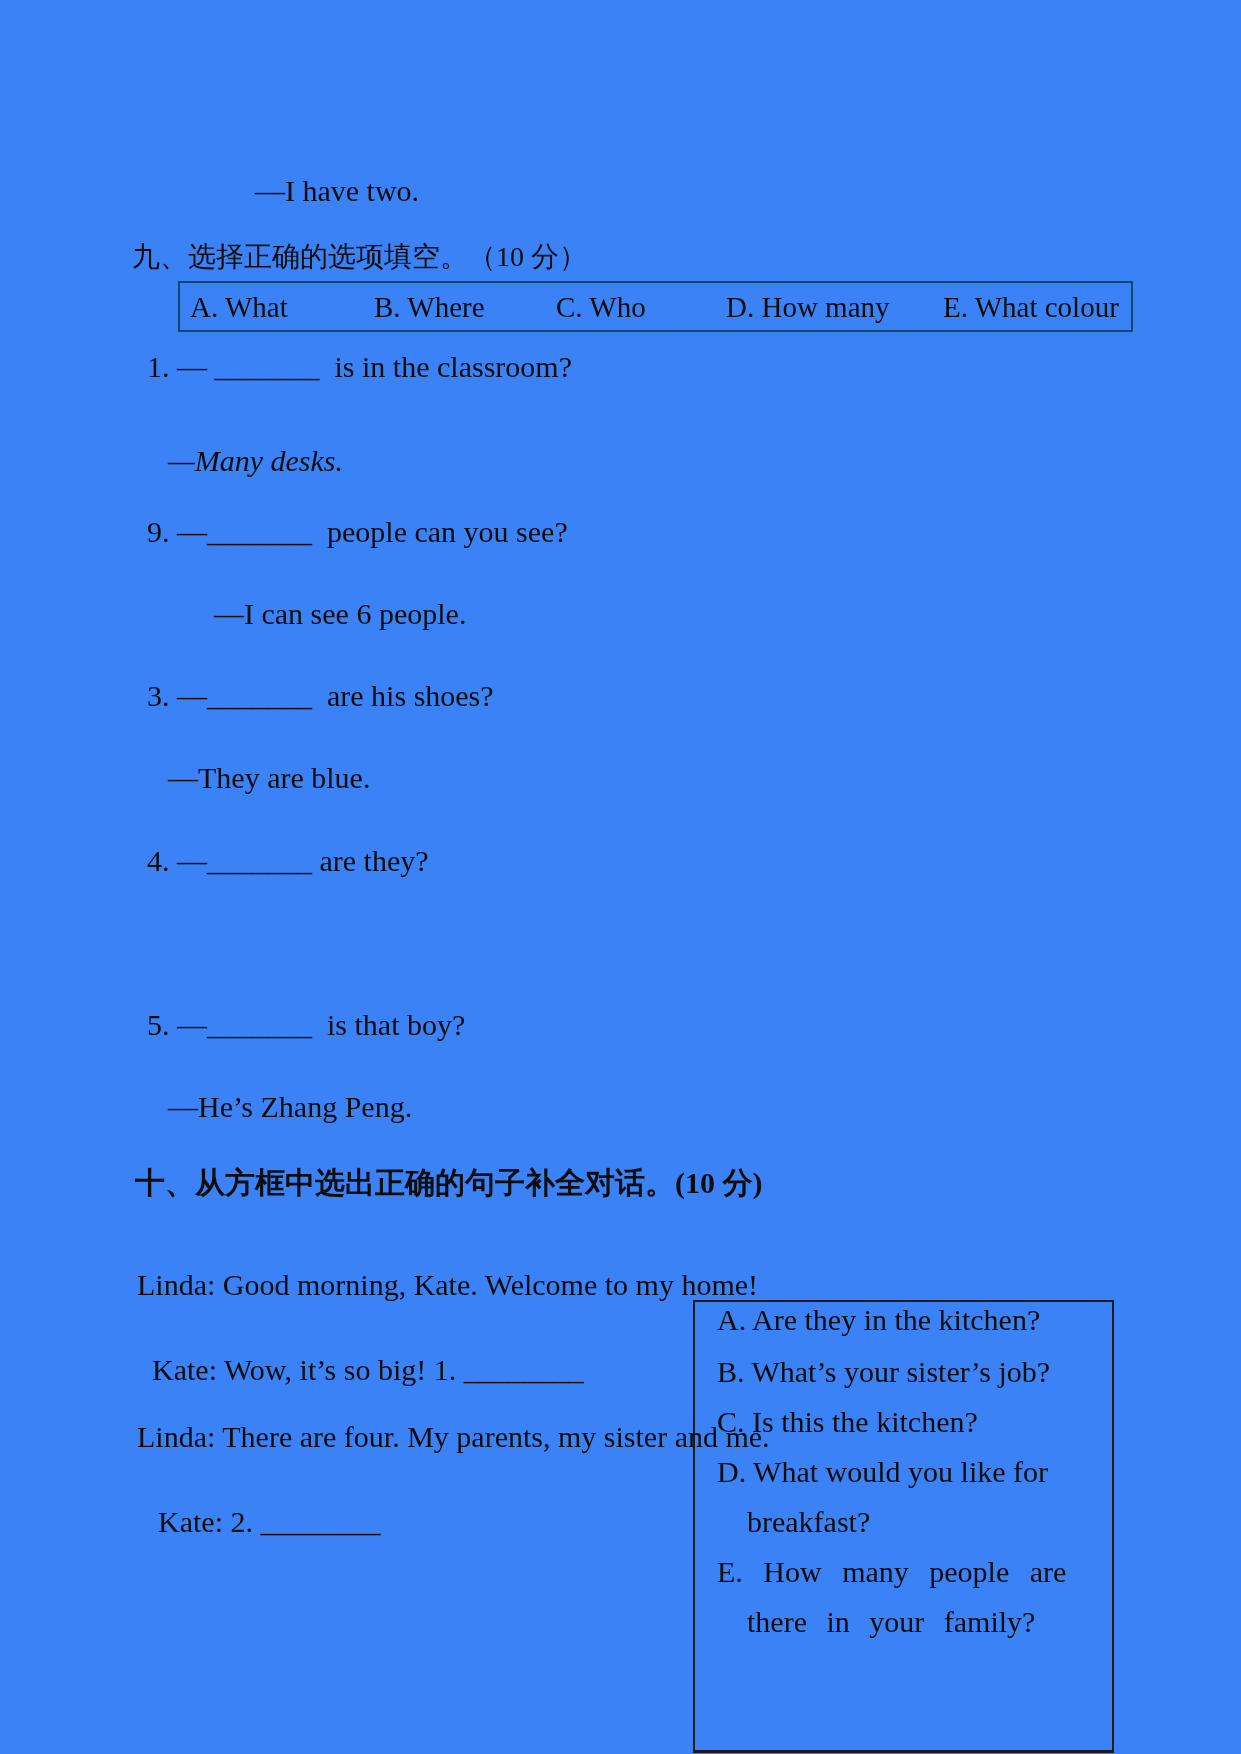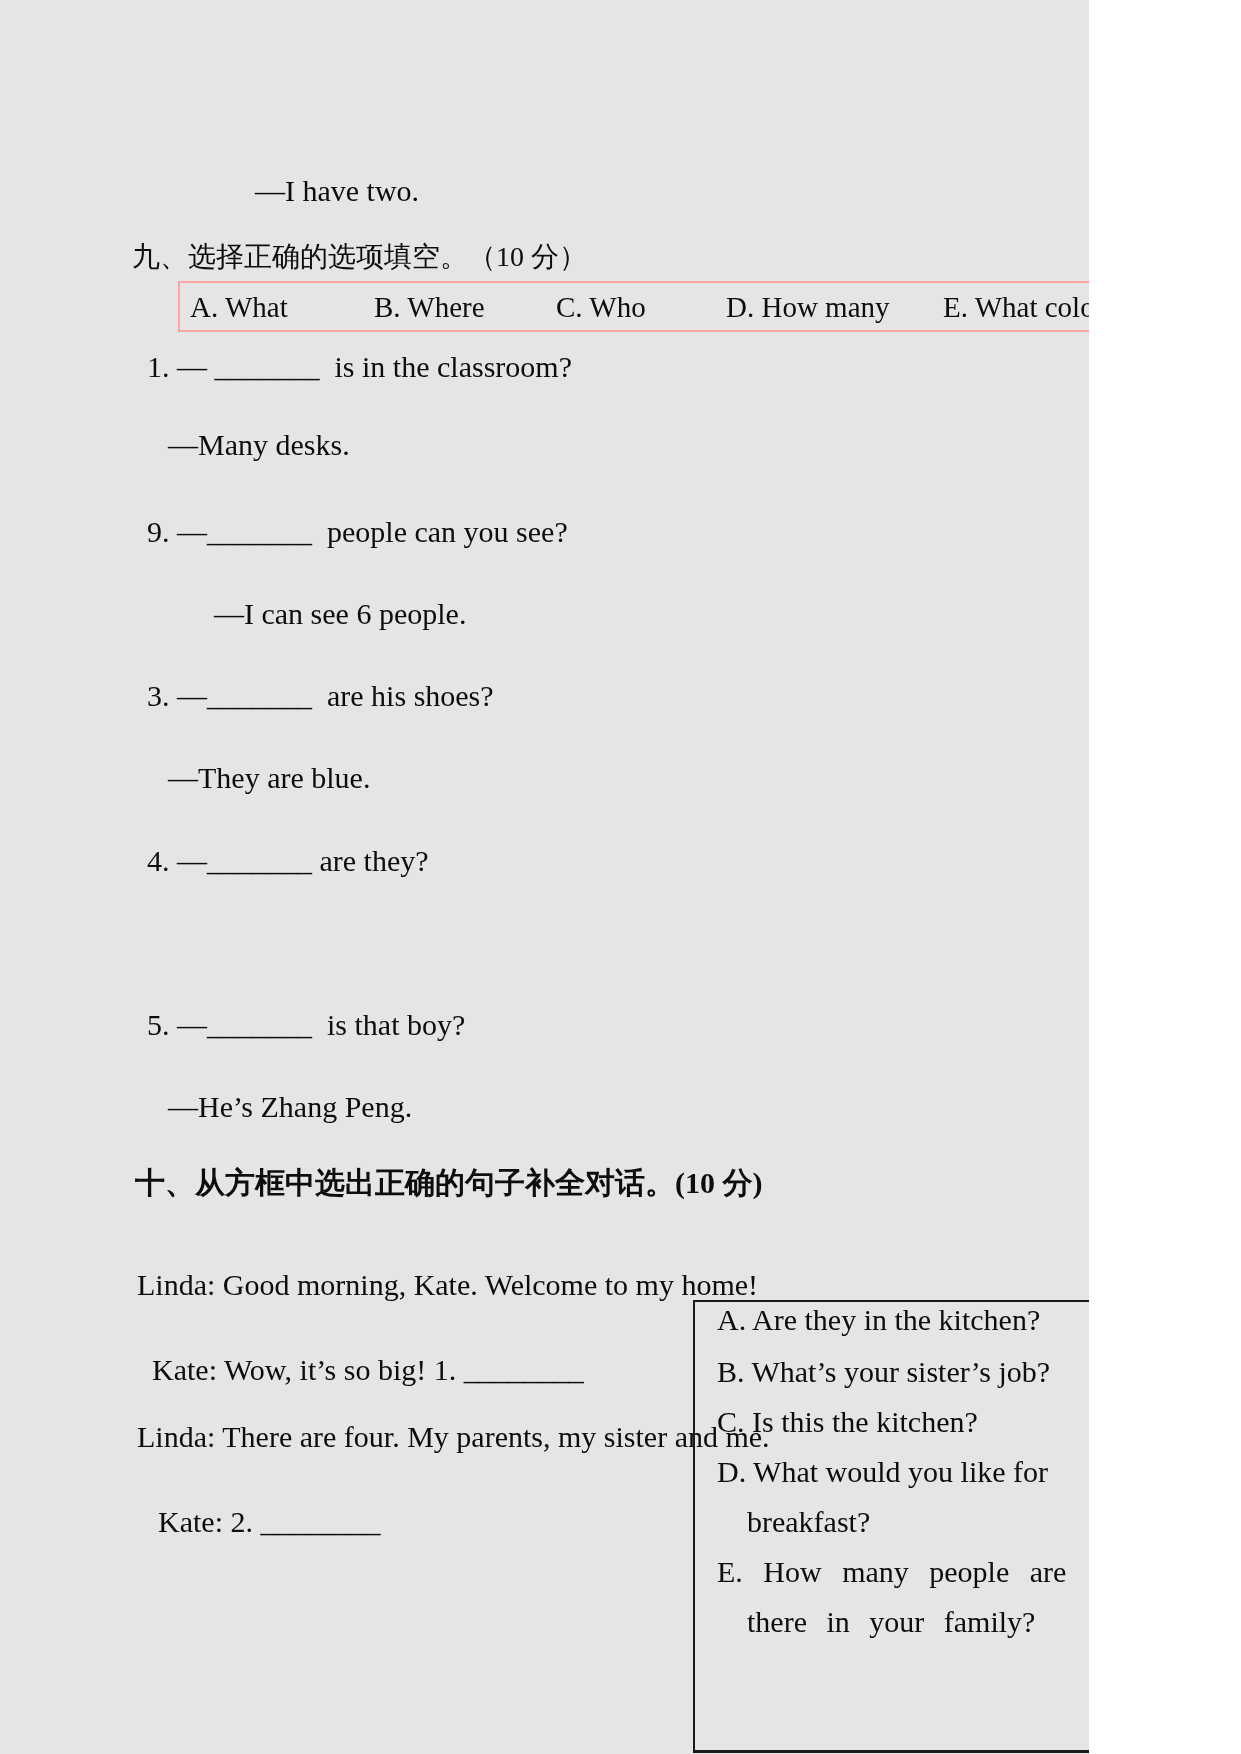--- a/index.html
+++ b/index.html
@@ -1,26 +1,26 @@
 <!DOCTYPE html>
 <html><head>
 <meta charset="utf-8">
 <style>
   html,body { margin:0; padding:0; background:#ffffff; }
   .page {
-    position:relative; width:1089px; height:1754px; background:#e5e5e5;
+    position:relative; width:1241px; height:1754px; background:#3b82f6;
     font-family:"Liberation Serif","DejaVu Serif",serif; color:#0d0d0d;
     overflow:hidden;
   }
   .line { position:absolute; font-size:30px; line-height:34px; white-space:pre; }
   .zh   { font-size:28px; }
   .zh-bold { font-size:30px; font-weight:bold; }
   .optbox {
     position:absolute; left:178px; top:281px; width:951px; height:47px;
-    border:2px solid #fca5a5; background:transparent;padding-left:45px;
+    border:2px solid #0c4a6e; background:transparent;
   }
   .opt { position:absolute; top:50%; transform:translateY(-50%); font-size:29px; white-space:pre; }
   .choicebox {
     position:absolute; left:693px; top:1300px; width:417px; height:448px;
     border:2px solid #1a1a1a; border-bottom-width:3px; background:transparent;
   }
   .choice { position:absolute; font-size:30px; line-height:34px; white-space:pre; }
   .spread-wide   { word-spacing:13px; }
   .spread-medium { word-spacing:12px; }
 </style>
@@ -35,21 +35,21 @@
 
   <div class="optbox">
     <span class="opt" style="left:10px;">A. What</span>
     <span class="opt" style="left:194px;">B. Where</span>
     <span class="opt" style="left:376px;">C. Who</span>
     <span class="opt" style="left:546px;">D. How many</span>
     <span class="opt" style="left:763px;">E. What colour</span>
   </div>
 
   <div class="line" style="left:147px; top:350px;">1. — _______  is in the classroom?</div>
-  <div class="line" style="left:168px; top:428px;">—Many desks.</div>
+  <div class="line" style="left:168px; top:444px;font-style:italic;">—Many desks.</div>
   <div class="line" style="left:147px; top:515px;">9. —_______  people can you see?</div>
   <div class="line" style="left:168px; top:597px;margin-left:46px;">—I can see 6 people.</div>
   <div class="line" style="left:147px; top:679px;">3. —_______  are his shoes?</div>
   <div class="line" style="left:168px; top:761px;">—They are blue.</div>
   <div class="line" style="left:147px; top:844px;">4. —_______ are they?</div>
   <div class="line" style="left:147px; top:1008px;">5. —_______  is that boy?</div>
   <div class="line" style="left:168px; top:1090px;">—He’s Zhang Peng.</div>
 
   <div class="line zh-bold" style="left:135px; top:1166px;">十、从方框中选出正确的句子补全对话。(10 分)</div>
 

